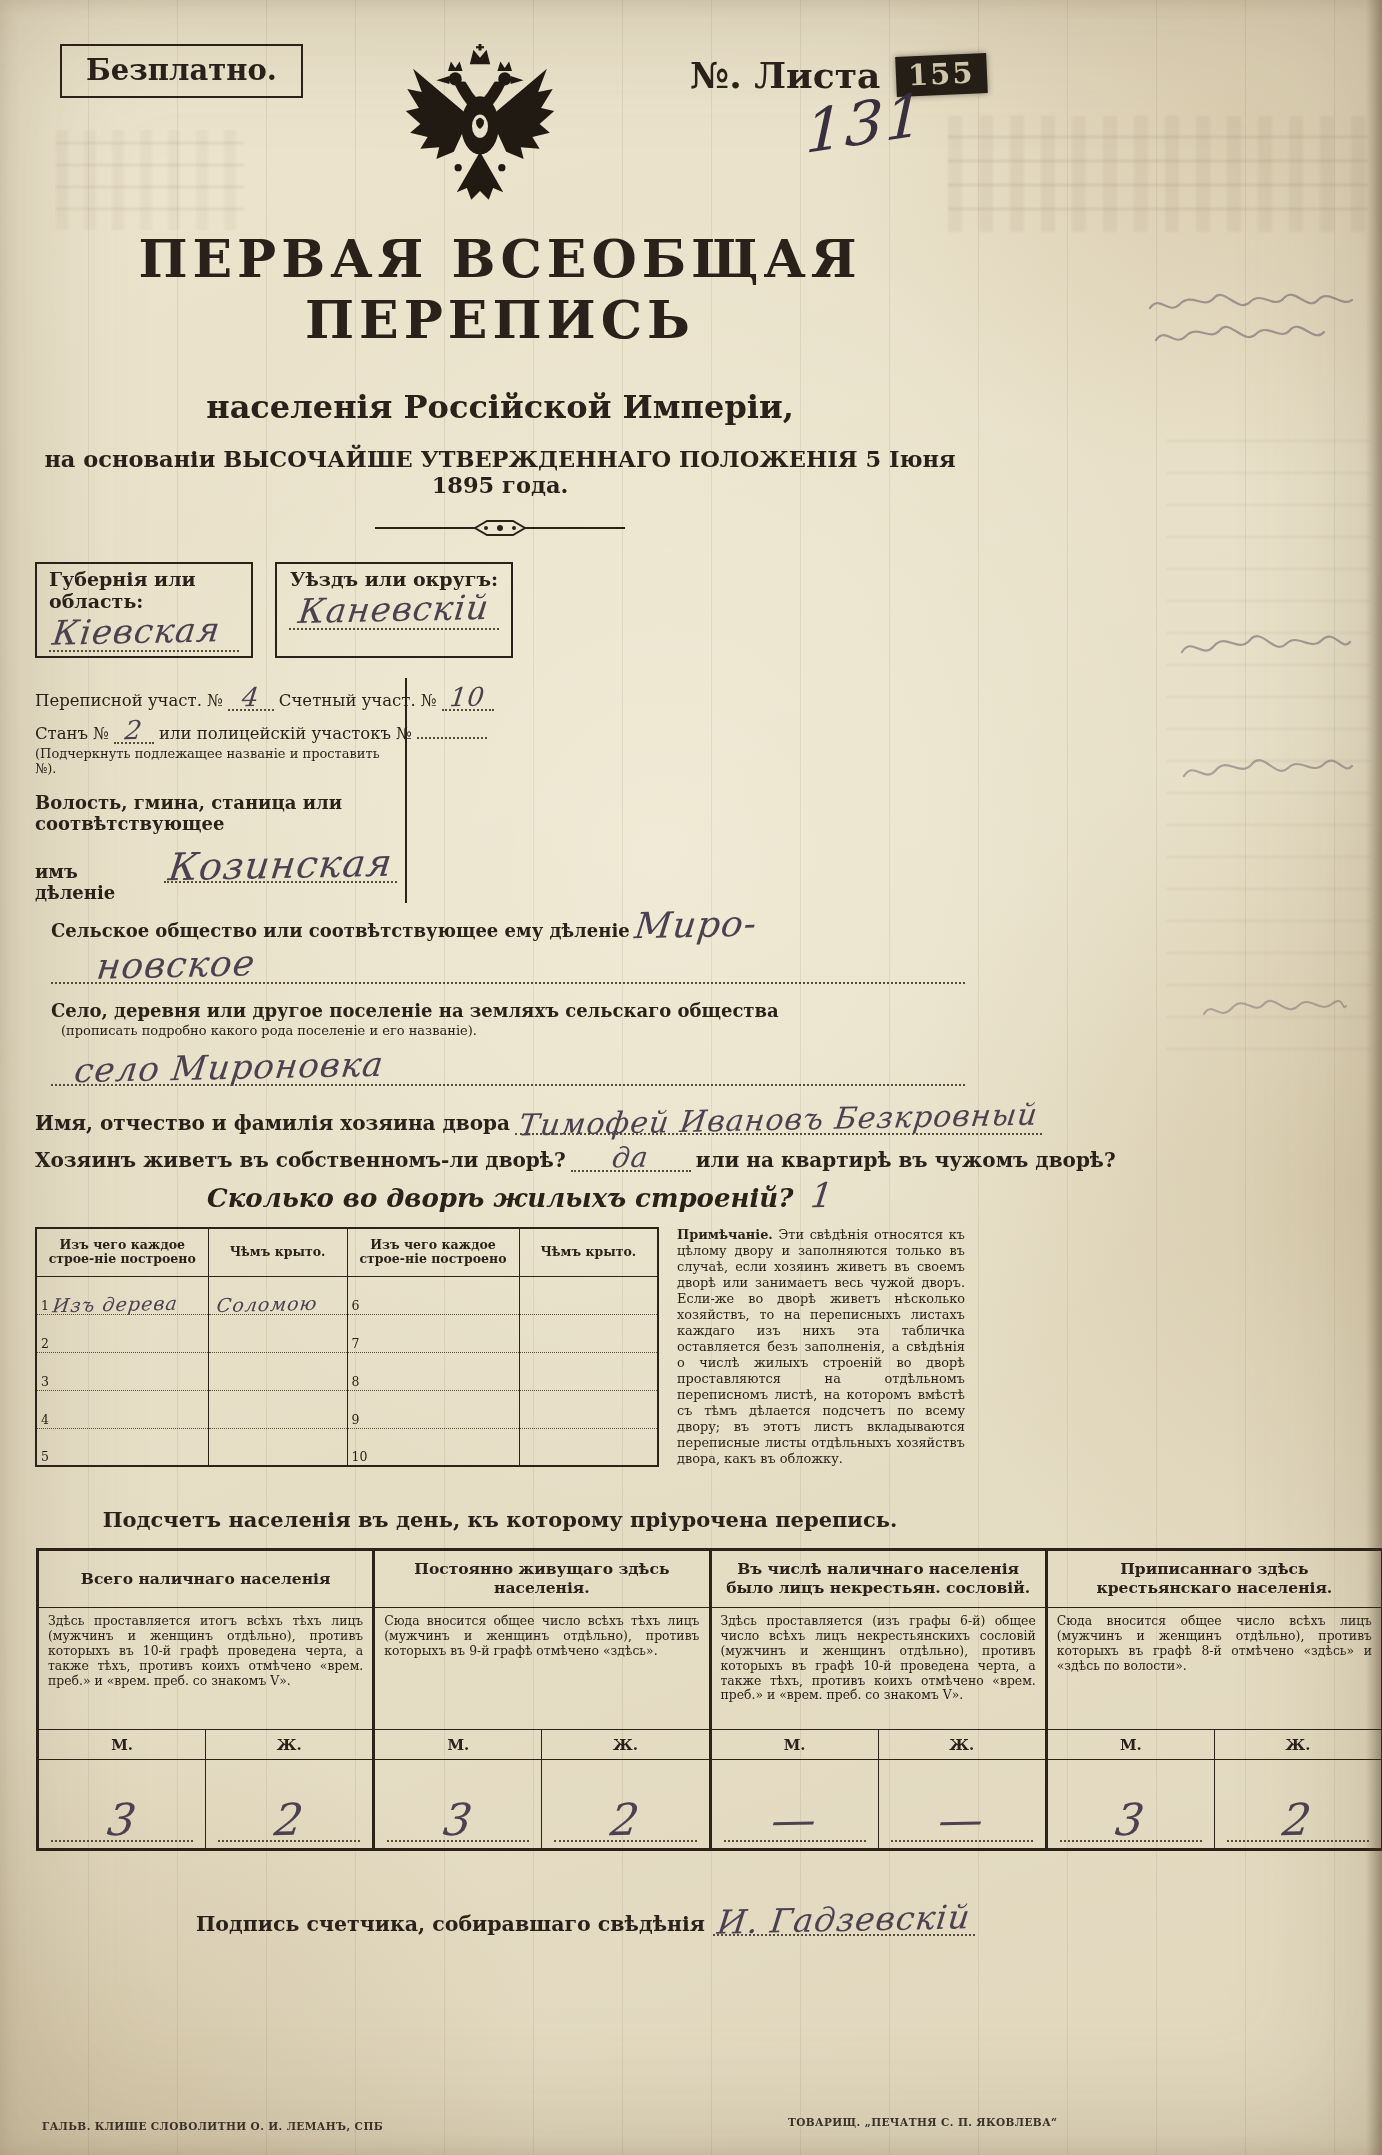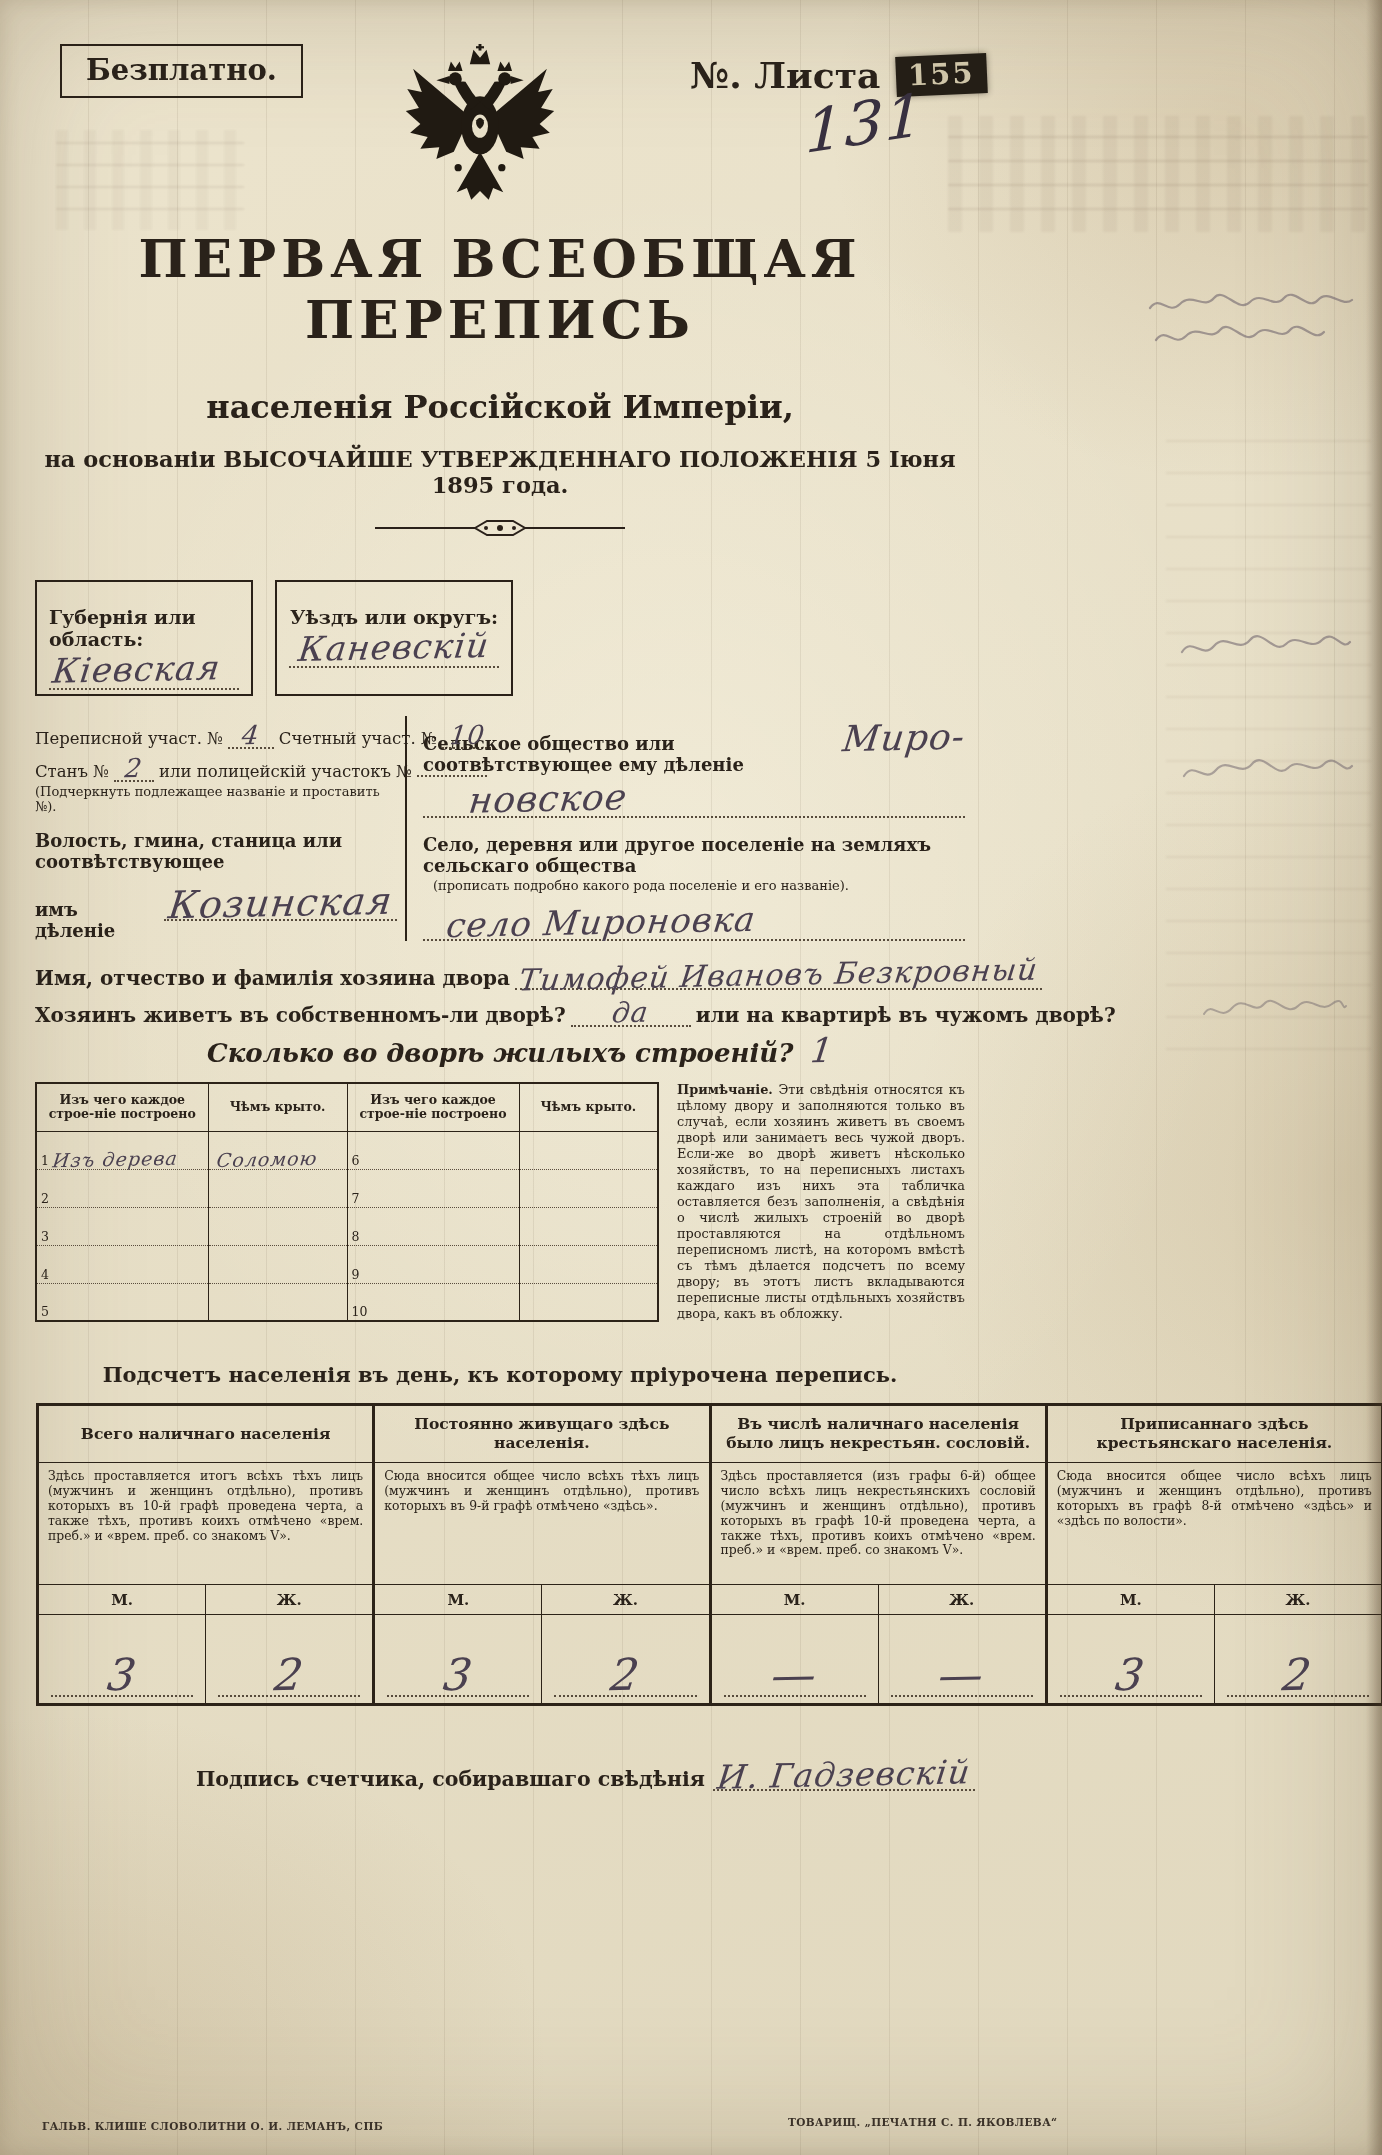--- a/index.html
+++ b/index.html
@@ -74,29 +74,29 @@
     transform: skewX(-10deg) rotate(-9deg);
   }
   
   .main-col { position: relative; width: 930px; margin-left: 35px; padding-top: 228px; }
   .doc-title { text-align: center; font-size: 52px; font-weight: bold; letter-spacing: 5px; }
   .doc-subtitle { text-align: center; font-size: 32px; font-weight: bold; margin-top: 38px; }
   .doc-basis { text-align: center; font-size: 22.5px; font-weight: bold; margin-top: 20px; }
   .divider { text-align: center; margin-top: 18px; }
   
   .region-row { display: flex; gap: 22px; margin-top: 18px; align-items: stretch; }
-  .region-box { border: 2.5px solid #2a2118; padding: 24px 12px 4px; margin-top: 18px; }
+  .region-box { border: 2.5px solid #2a2118; padding: 4px 12px 4px; }
   .region-box.left { width: 218px; }
   .region-box.right { width: 238px; text-align: center; }
   .region-label { font-size: 19px; font-weight: bold; }
   .region-value-line { border-bottom: 2px dotted #574b3c; margin-top: 2px; line-height: 1; padding: 0 4px 2px; }
   .region-hw { font-size: 34px; }
   .form-title { flex: 1; text-align: center; font-size: 40px; font-weight: bold; letter-spacing: 1px; line-height: 1.2; padding-top: 2px; }
   
-  .form-cols { display: flex; margin-top: 20px; }
+  .form-cols { display: flex; margin-top: 20px; flex-direction: column; }
   .form-left { width: 372px; border-right: 2px solid #2b2218; padding-right: 8px; }
   .form-right { flex: 1; padding-left: 16px; }
   .fline { display: flex; align-items: baseline; gap: 5px; margin-top: 8px; }
   .pl { font-size: 16.5px; white-space: nowrap; }
   .fbold { font-size: 18px; font-weight: bold; }
   .fnote { font-size: 13px; margin-top: 2px; }
   .blank { display: inline-block; border-bottom: 2px dotted #574b3c; text-align: center; padding: 0 5px; line-height: 1; }
   .w46 { min-width: 46px; } .w52 { min-width: 52px; } .w40 { min-width: 40px; } .w70 { min-width: 70px; }
   .w120 { min-width: 120px; } .w240 { min-width: 240px; }
   .grow { flex: 1; }

